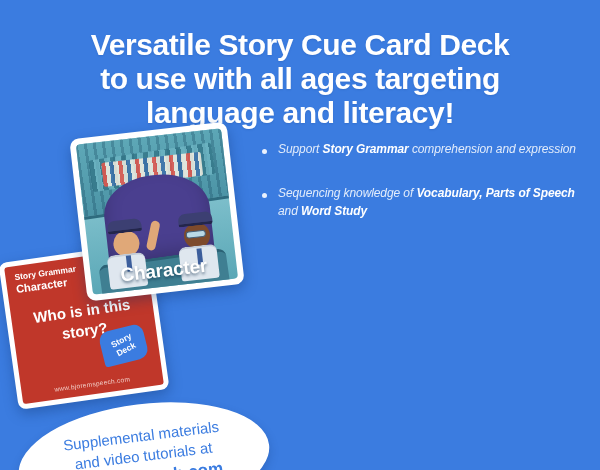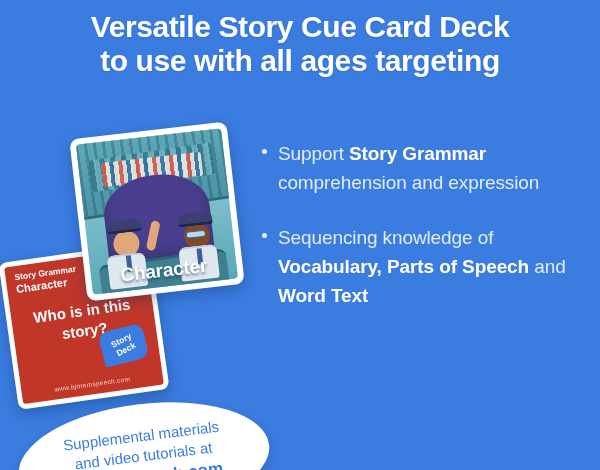--- a/index.html
+++ b/index.html
@@ -12,21 +12,21 @@
   .poster {
     position: relative;
     width: 600px; height: 470px;
     background: #3b7ce0;
     overflow: hidden;
   }
 
   
   .headline {
     position: absolute;
-    top: 10px; left: 0; right: 0;
+    top: 28px; left: 0; right: 0;
     text-align: center;
     color: #ffffff;
     font-size: 30px;
     font-weight: bold;
     line-height: 1.13;
     letter-spacing: -0.4px;
     padding: 0 18px;
     text-shadow: 0 1px 2px rgba(20,60,130,.18);
   }
   .headline .l { display: block; }
@@ -44,23 +44,24 @@
   }
   .bullet-dot {
     flex: 0 0 auto;
     width: 5px; height: 5px;
     border-radius: 50%;
     background: #eaf1fd;
     margin: 9px 11px 0 0;
   }
   .bullet-text {
     color: #e2ecfb;
-    font-size: 19px;
+    font-size: 12px;
     line-height: 1.52;
     letter-spacing: -0.1px;
+    font-style: italic;
   }
   .bullet-text b { color: #ffffff; font-weight: bold; }
 
   
   .char-card {
     position: absolute;
     left: 78px; top: 130px;
     width: 158px; height: 163px;
     background: #ffffff;
     border-radius: 9px;
@@ -232,30 +233,31 @@
   .bubble-text .b3 { display: block; font-weight: bold; font-size: 17px; }
 </style>
 </head>
 <body>
 
 <div class="poster">
 
   <div class="headline">
     <span class="l">Versatile Story Cue Card Deck</span>
     <span class="l">to use with all ages targeting</span>
+    <span class="l">language and literacy!</span>
   </div>
 
   <div class="bullets">
     <div class="bullet">
       <span class="bullet-dot"></span>
       <span class="bullet-text"><span>Support </span><b>Story Grammar</b><span> comprehension and expression</span></span>
     </div>
     <div class="bullet">
       <span class="bullet-dot"></span>
-      <span class="bullet-text"><span>Sequencing knowledge of </span><b>Vocabulary, Parts of Speech</b><span> and </span><b>Word Text</b></span>
+      <span class="bullet-text"><span>Sequencing knowledge of </span><b>Vocabulary, Parts of Speech</b><span> and </span><b>Word Study</b></span>
     </div>
   </div>
 
   <div class="char-card">
     <div class="char-art">
       <div class="dash"></div>
       <div class="knobs"></div>
       <div class="canopy"></div>
       <div class="console"></div>
       <div class="pilot pilot-l">

